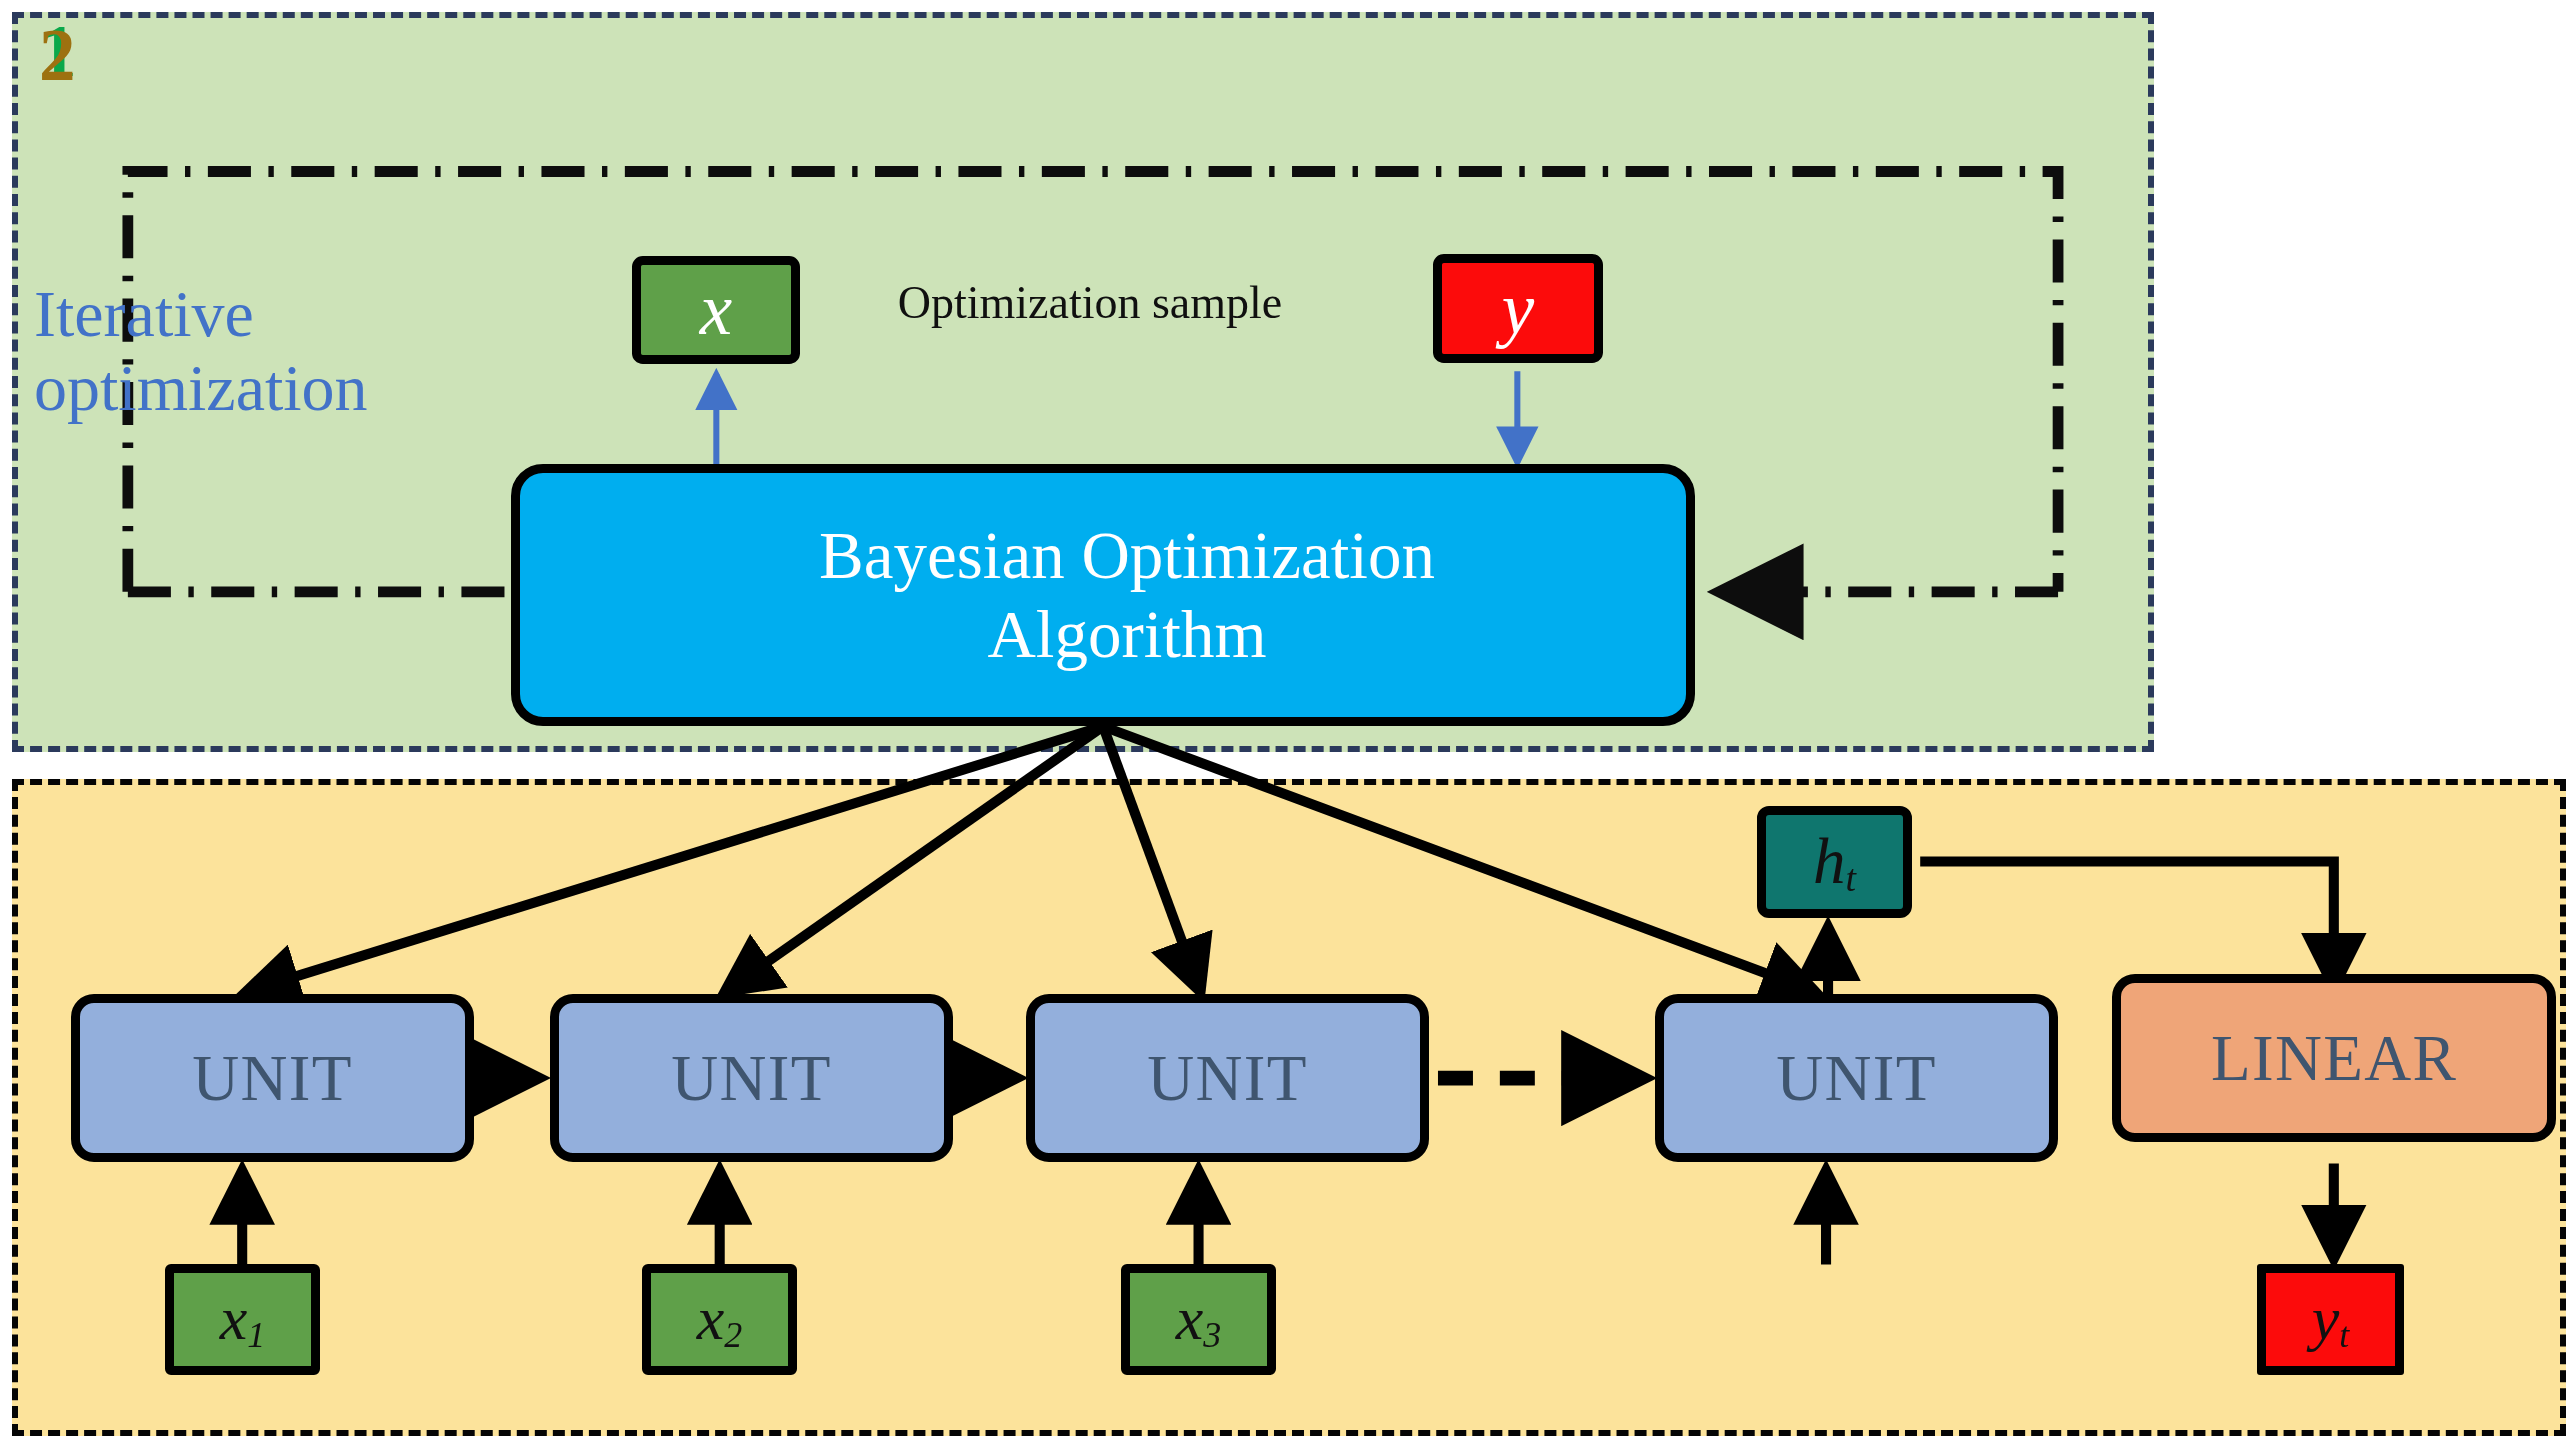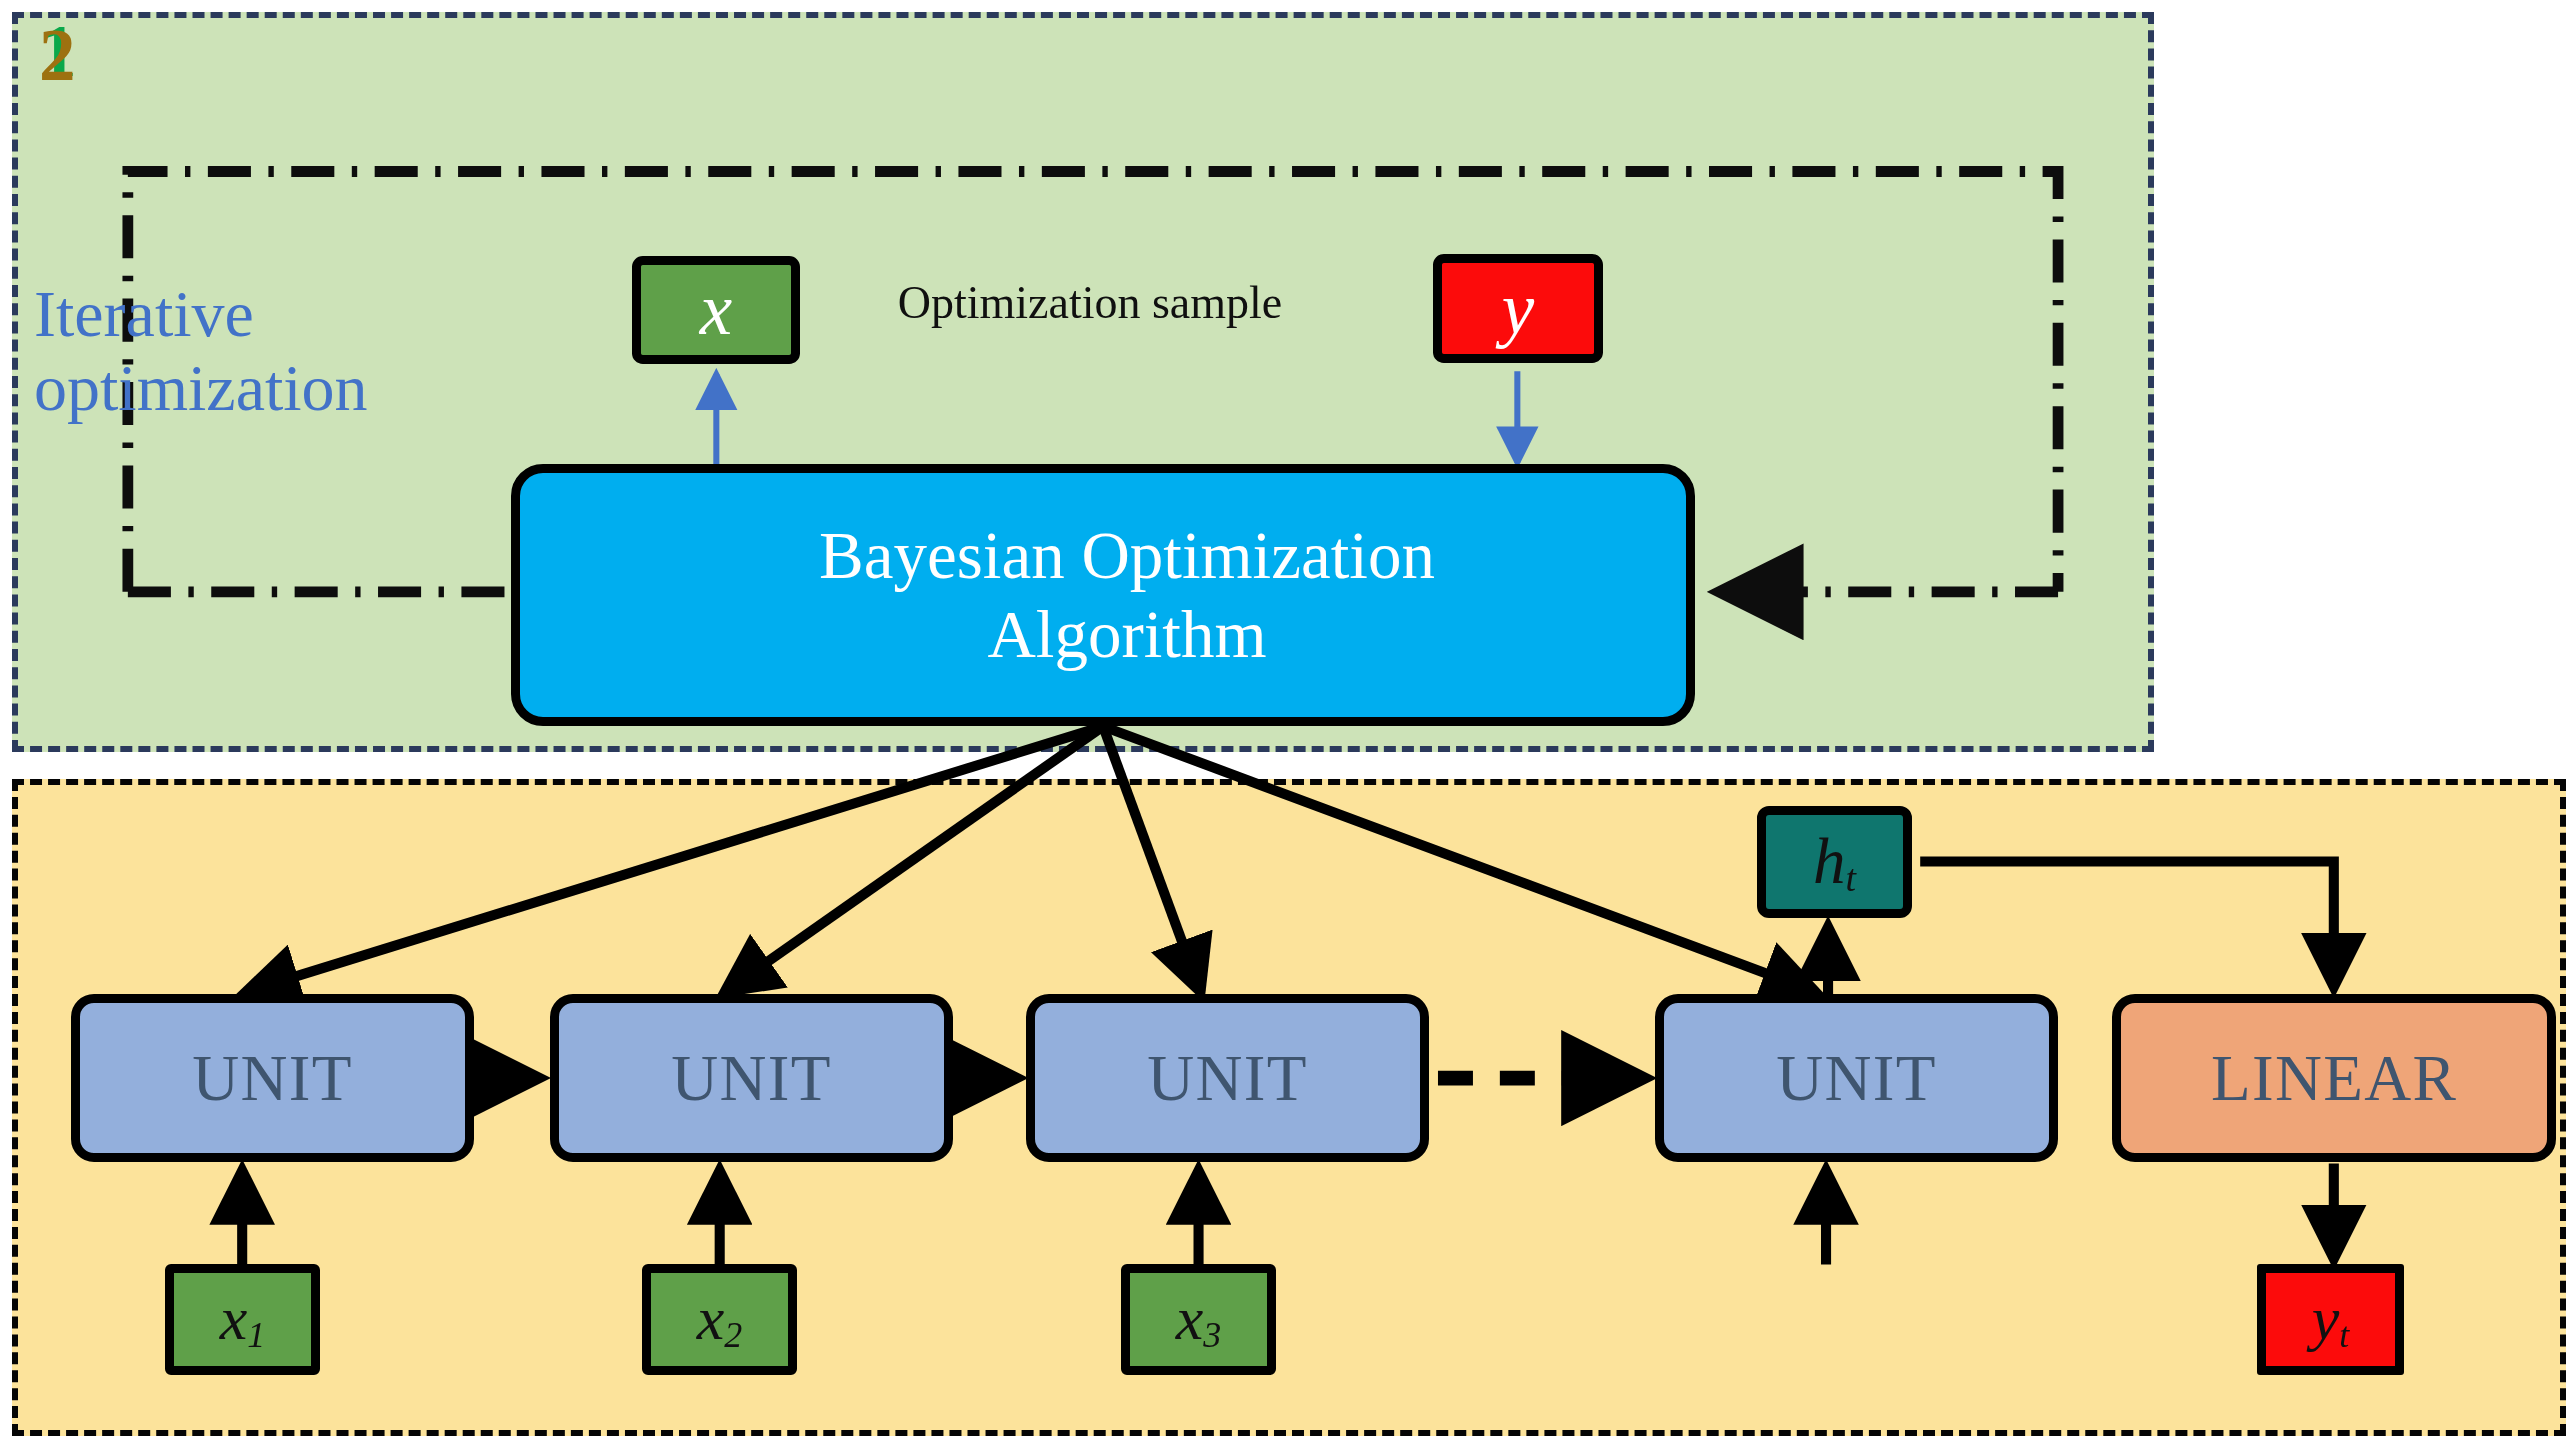--- a/index.html
+++ b/index.html
@@ -159,21 +159,21 @@
     letter-spacing: 1.3px;
   }
   #node-unit-1 { left: 71px; }
   #node-unit-2 { left: 550px; }
   #node-unit-3 { left: 1026px; }
   #node-unit-4 { left: 1655px; }
 
   
   #node-linear {
     left: 2112px;
-    top: 994px;
+    top: 974px;
     width: 444px;
     height: 168px;
     background: #efa578;
     border-radius: 23px;
   }
   #node-linear .label {
     color: #3f556f;
     font-size: 65px;
     letter-spacing: 1.3px;
   }

